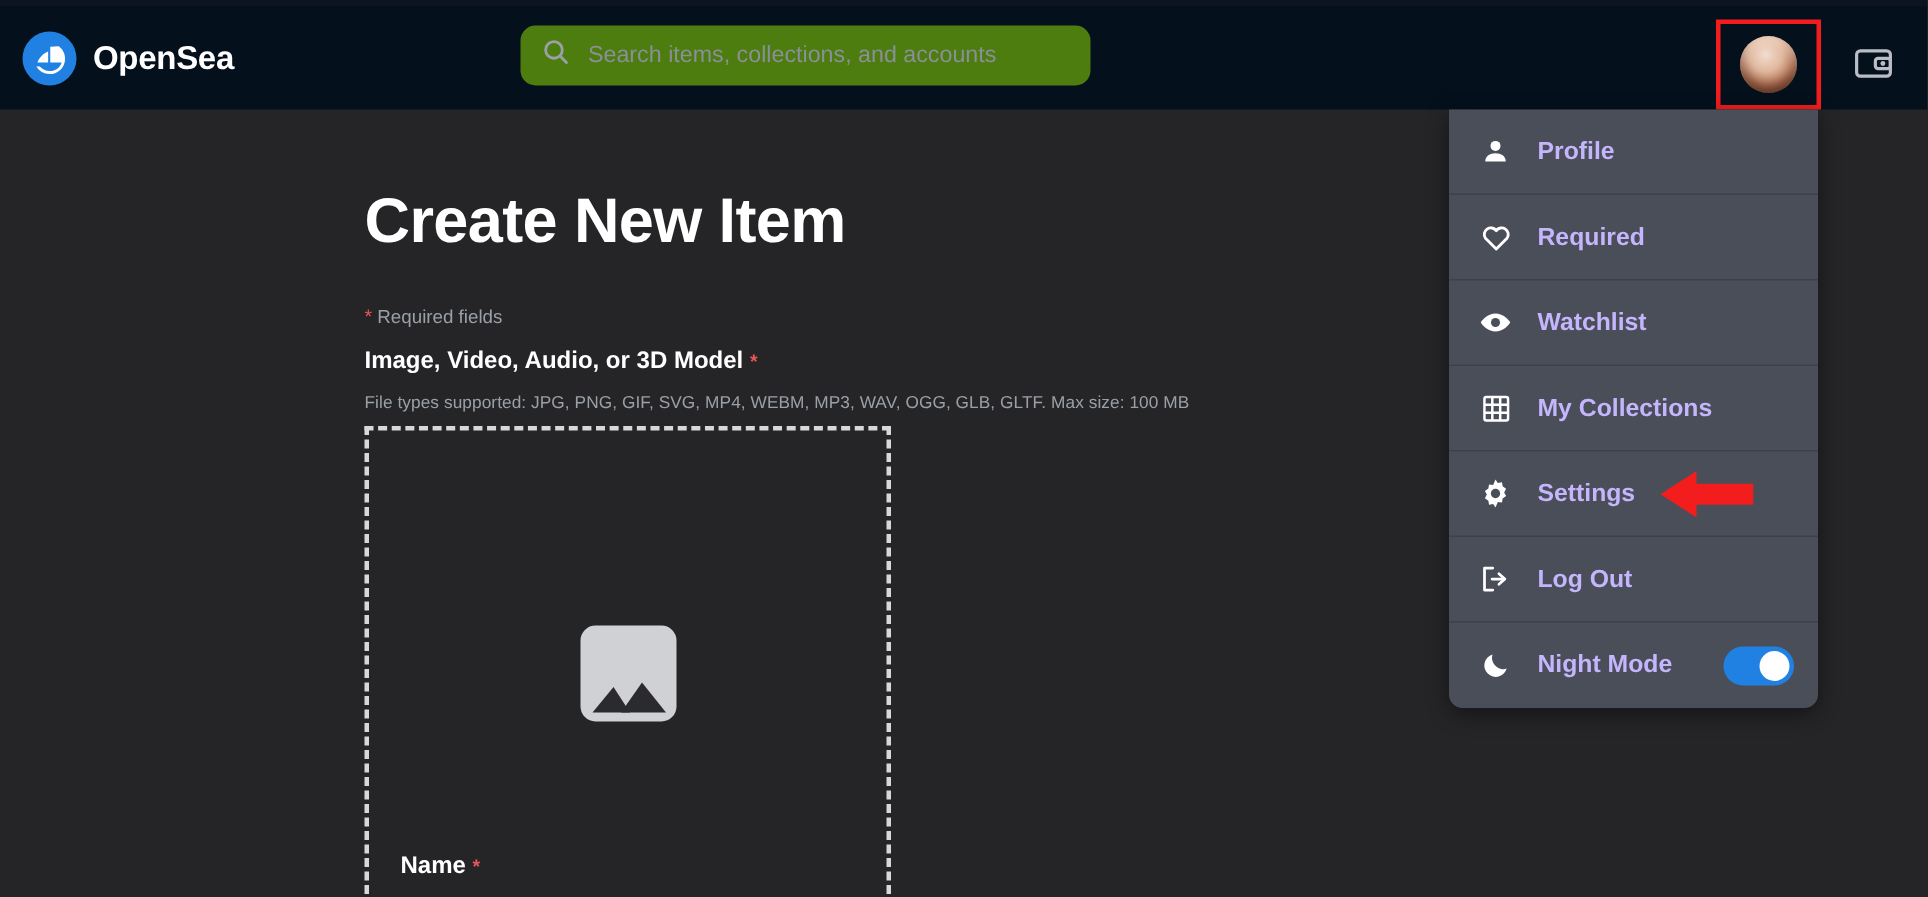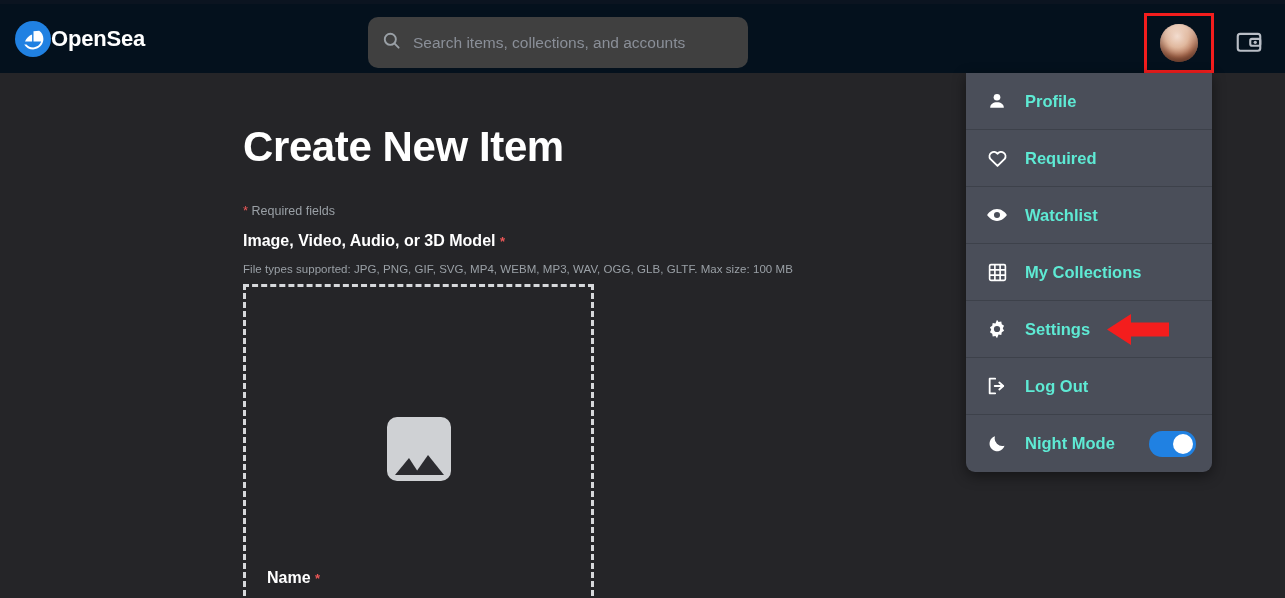--- a/index.html
+++ b/index.html
@@ -34,20 +34,21 @@
     height: 69px;
     background: #04111d;
     display: flex;
     align-items: center;
     z-index: 5;
   }
 
   #brand {
     display: flex;
     align-items: center;
+    gap: 11px;
     margin-left: 15px;
     cursor: pointer;
   }
   #brand-logo {
     width: 36px; height: 36px;
     border-radius: 50%;
     background: #2081e2;
     display: flex;
     align-items: center;
     justify-content: center;
@@ -58,29 +59,28 @@
     letter-spacing: -0.2px;
     color: #ffffff;
   }
 
   
   #search-box {
     position: absolute;
     left: 347px;
     top: 13px;
     width: 380px;
-    height: 51px;
-    background: #404040;
+    height: 40px;
+    background: #4d7c0f;
     border-radius: 10px;
     display: flex;
     align-items: center;
     padding: 0 14px;
     gap: 12px;
     cursor: text;
-    margin-left: 21px;
   }
   #search-input {
     border: none;
     outline: none;
     background: transparent;
     color: #e4e8eb;
     font-family: "Liberation Sans", sans-serif;
     font-size: 15.5px;
     width: 320px;
   }
@@ -243,21 +243,21 @@
   .menu-icon {
     width: 22px; height: 22px;
     display: flex;
     align-items: center;
     justify-content: center;
     flex: 0 0 22px;
   }
   .menu-label {
     font-size: 16.5px;
     font-weight: bold;
-    color: #5eead4;
+    color: #c4b5fd;
     white-space: nowrap;
   }
 
   #night-toggle {
     position: absolute;
     right: 16px;
     top: 50%;
     transform: translateY(-50%);
     width: 47px; height: 26px;
     border-radius: 13px;

